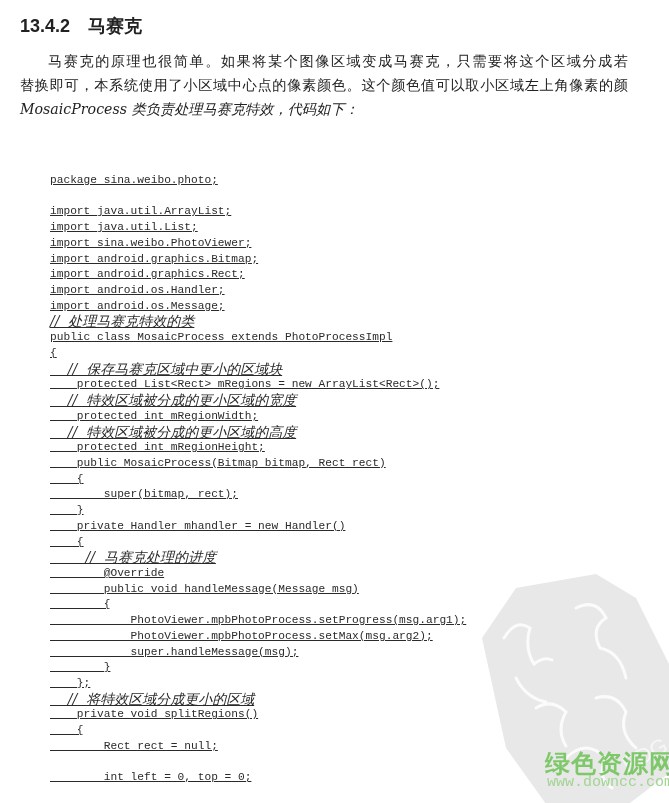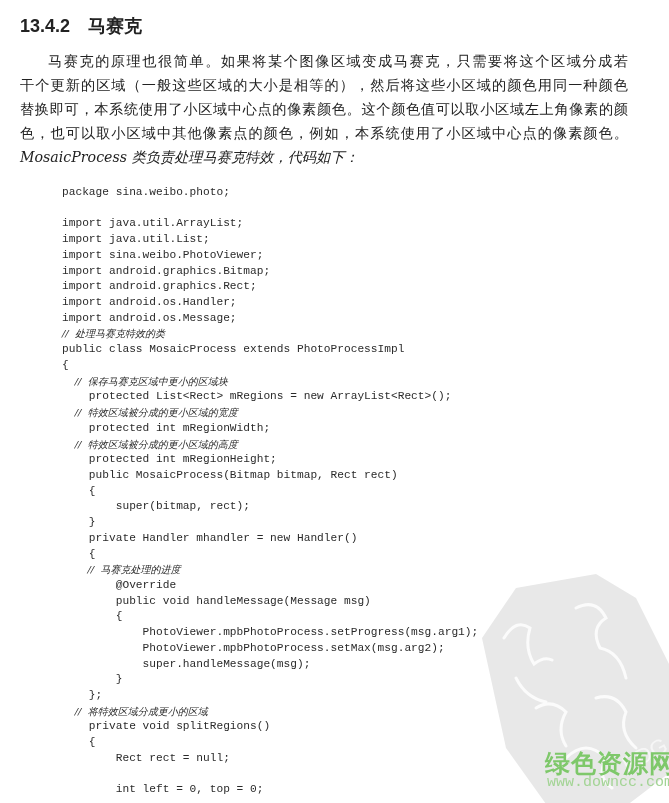--- a/index.html
+++ b/index.html
@@ -21,24 +21,24 @@
     font-family: "DejaVu Serif", "Liberation Serif", serif;
     font-size: 14.2px; line-height: 24px; color: #222;
     text-align: justify; text-indent: 28px;
   }
   .para .line { display: block; white-space: nowrap; text-align-last: justify; }
   .para .line.last { text-align-last: left; font-style: italic; }
   .code {
     position: absolute; left: 42px; top: 173px;
     font-family: "Liberation Mono", "DejaVu Sans Mono", monospace;
     font-size: 11.2px; line-height: 15.72px; color: #2a2a2a;
-    white-space: pre; margin: 12px;
+    white-space: pre; margin: 0; text-decoration: underline;
   }
   .code .ln { display: block; height: 15.72px; }
-  .code .cm { font-family: "DejaVu Serif", "Liberation Serif", serif; font-style: italic; font-size: 10px; }
+  .code .cm { font-family: "DejaVu Serif", "Liberation Serif", serif; font-style: italic; font-size: 14px; }
   .watermark-stone {
     position: absolute; left: 468px; top: 568px; width: 210px; height: 240px;
     pointer-events: none;
   }
   .watermark-site {
     position: absolute; left: 535px; top: 752px; text-align: center; width: 134px;
     pointer-events: none;
   }
   .watermark-site .cn {
     font-family: "DejaVu Sans", "Liberation Sans", sans-serif; font-weight: bold;
@@ -53,23 +53,21 @@
 <body>
 
 <div class="page">
 
   <div class="section-title">
     <span class="num">13.4.2</span><span>马赛克</span>
   </div>
 
   <div class="para">
     <span class="line">马赛克的原理也很简单。如果将某个图像区域变成马赛克，只需要将这个区域分成若</span>
-    <span class="line" style="text-indent:0">干个更新的区域（一般这些区域的大小是相等的），然后将这些小区域的颜色用同一种颜色</span>
     <span class="line" style="text-indent:0">替换即可，本系统使用了小区域中心点的像素颜色。这个颜色值可以取小区域左上角像素的颜</span>
-    <span class="line" style="text-indent:0">色，也可以取小区域中其他像素点的颜色，例如，本系统使用了小区域中心点的像素颜色。</span>
     <span class="line last" style="text-indent:0">MosaicProcess 类负责处理马赛克特效，代码如下：</span>
   </div>
 
   <div class="code" id="code-block"><span class="ln">package sina.weibo.photo;</span><span class="ln"></span><span class="ln">import java.util.ArrayList;</span><span class="ln">import java.util.List;</span><span class="ln">import sina.weibo.PhotoViewer;</span><span class="ln">import android.graphics.Bitmap;</span><span class="ln">import android.graphics.Rect;</span><span class="ln">import android.os.Handler;</span><span class="ln">import android.os.Message;</span><span class="ln cm">//  处理马赛克特效的类</span><span class="ln">public class MosaicProcess extends PhotoProcessImpl</span><span class="ln">{</span><span class="ln cm">    //  保存马赛克区域中更小的区域块</span><span class="ln">    protected List&lt;Rect&gt; mRegions = new ArrayList&lt;Rect&gt;();</span><span class="ln cm">    //  特效区域被分成的更小区域的宽度</span><span class="ln">    protected int mRegionWidth;</span><span class="ln cm">    //  特效区域被分成的更小区域的高度</span><span class="ln">    protected int mRegionHeight;</span><span class="ln">    public MosaicProcess(Bitmap bitmap, Rect rect)</span><span class="ln">    {</span><span class="ln">        super(bitmap, rect);</span><span class="ln">    }</span><span class="ln">    private Handler mhandler = new Handler()</span><span class="ln">    {</span><span class="ln cm">        //  马赛克处理的进度</span><span class="ln">        @Override</span><span class="ln">        public void handleMessage(Message msg)</span><span class="ln">        {</span><span class="ln">            PhotoViewer.mpbPhotoProcess.setProgress(msg.arg1);</span><span class="ln">            PhotoViewer.mpbPhotoProcess.setMax(msg.arg2);</span><span class="ln">            super.handleMessage(msg);</span><span class="ln">        }</span><span class="ln">    };</span><span class="ln cm">    //  将特效区域分成更小的区域</span><span class="ln">    private void splitRegions()</span><span class="ln">    {</span><span class="ln">        Rect rect = null;</span><span class="ln"></span><span class="ln">        int left = 0, top = 0;</span></div>
 
   <svg class="watermark-stone" viewBox="0 0 210 240">
     <path d="M40 20 L120 6 L160 30 L205 120 L200 200 L150 238 L70 236 L30 180 L6 70 Z" fill="#e8e8e8"></path>
     <g fill="none" stroke="#fbfbfb" stroke-width="3" stroke-linecap="round">
       <path d="M28 70 q12 -20 26 -10 q-6 20 4 36 q10 -8 18 -4"></path>
       <path d="M40 110 q10 20 30 24"></path>

